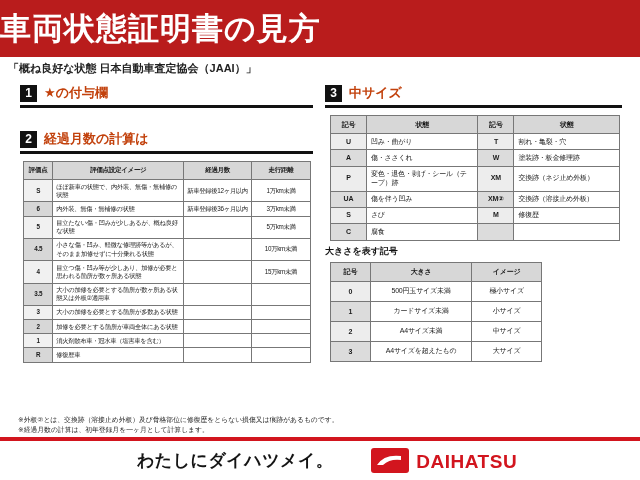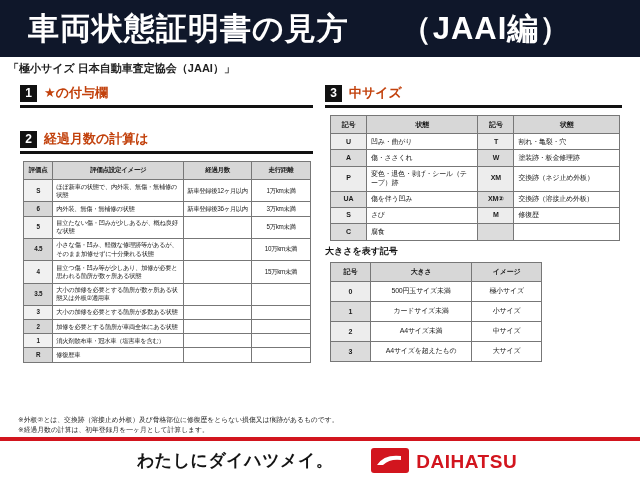--- a/index.html
+++ b/index.html
@@ -4,21 +4,21 @@
 <style>
   * { margin:0; padding:0; box-sizing:border-box; }
   html,body { width:640px; height:480px; }
   body {
     font-family:"Liberation Sans","DejaVu Sans",sans-serif;
     background:#ffffff; color:#1a1a1a; position:relative; overflow:hidden;
   }
   
   #header {
     position:absolute; left:0; top:0; width:640px; height:57px;
-    background:#0f172a; display:flex; align-items:center; padding-left:28px;
+    background:#b91c1c; display:flex; align-items:center; 
   }
   #header .title { color:#fff; font-size:31px; font-weight:bold; letter-spacing:1px; }
   #header .edition { color:#fff; font-size:31px; font-weight:bold; margin-left:52px; letter-spacing:1px; }
   #subtitle {
     position:absolute; left:8px; top:61px; font-size:11px; font-weight:bold; color:#222;
   }
   
   .sec-head {
     display:flex; align-items:center; gap:7px;
     border-bottom:3px solid #111; padding-bottom:3px; margin-bottom:7px;
@@ -79,23 +79,22 @@
   #tagline { font-size:17px; font-weight:bold; color:#141414; letter-spacing:0.5px; }
   #brand { display:flex; align-items:flex-end; gap:7px; }
   #brand .mark { width:38px; height:25px; }
   #brand .brand-text { color:#d2151e; font-size:19px; font-weight:bold; letter-spacing:0.5px; }
 </style>
 </head>
 <body>
 
 <div id="header">
   <span class="title">車両状態証明書の見方</span>
-  <span class="edition">（JAAI編）</span>
-</div>
-<div id="subtitle">「極小サイズ 日本自動車査定協会（JAAI）」</div>
+</div>
+<div id="subtitle">「概ね良好な状態 日本自動車査定協会（JAAI）」</div>
 
 <div id="col-left">
   <div id="sec1">
     <div class="sec-head">
       <span class="sec-num">1</span>
       <span class="sec-title">★の付与欄</span>
     </div>
   </div>
 
   <div id="sec2">

